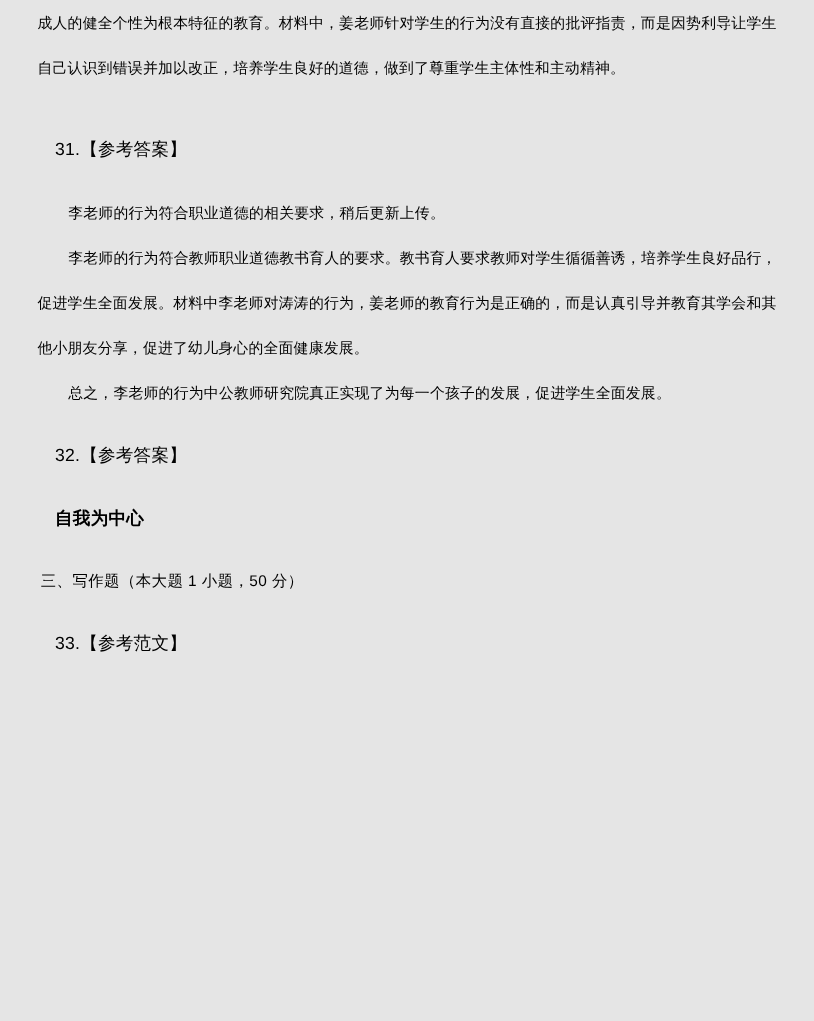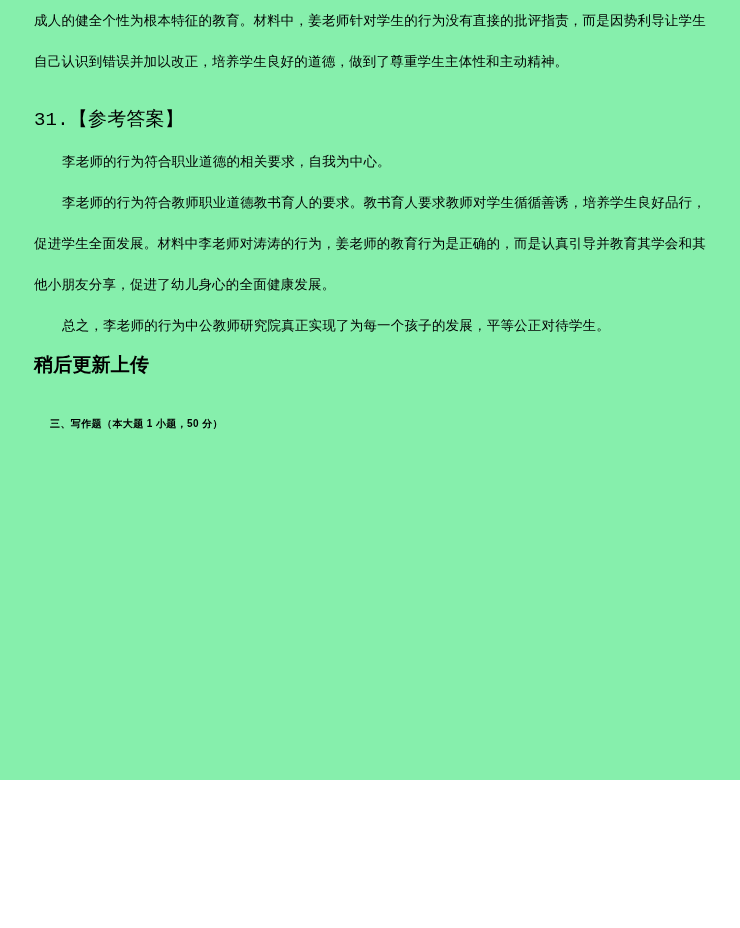--- a/index.html
+++ b/index.html
@@ -10,80 +10,81 @@
   body {
     width: 740px;
     height: 928px;
     font-family: "Liberation Sans", "DejaVu Sans", sans-serif;
     color: #000000;
     overflow: hidden;
   }
   .page {
     position: relative;
     width: 740px;
-    height: 780px;
+    height: 928px;
     box-sizing: border-box;
     padding: 0 34px;
-    background: #86efac;
+    background: #e5e5e5;
   }
   .para {
     font-size: 13.5px;
     line-height: 41px;
     letter-spacing: 0.2px;
     text-align: justify;
     text-justify: inter-ideograph;
     margin: 0;
     white-space: pre-wrap;
   }
   .indent {
     text-indent: 28px;
   }
   .heading {
-    font-size: 19px;
+    font-size: 16px;
     line-height: 41px;
-    margin: 0;
+    margin: 16px;
     letter-spacing: 0.2px;
-    font-family: Liberation Mono, monospace;
   }
   .bold {
     font-weight: bold;
   }
   .section-title {
-    font-size: 10px;
-    font-weight: bold;
+    font-size: 14px;
+    font-weight: normal;
     line-height: 41px;
-    margin: 16px;
+    margin: 3px;
     letter-spacing: 0.4px;
   }
   .block {
     margin: 0;
   }
   .spacer-md { height: 18px; }
 </style>
 </head>
 <body>
 
 <div class="page">
   <div class="block">
 
     <p class="para">成人的健全个性为根本特征的教育。材料中，姜老师针对学生的行为没有直接的批评指责，而是因势利导让学生自己认识到错误并加以改正，培养学生良好的道德，做到了尊重学生主体性和主动精神。</p>
 
 
     <div class="spacer-md"></div>
 
     <p class="heading">31.【参考答案】</p>
 
-    <p class="para indent">李老师的行为符合职业道德的相关要求，自我为中心。</p>
+    <p class="para indent">李老师的行为符合职业道德的相关要求，稍后更新上传。</p>
 
     <p class="para indent">李老师的行为符合教师职业道德教书育人的要求。教书育人要求教师对学生循循善诱，培养学生良好品行，促进学生全面发展。材料中李老师对涛涛的行为，姜老师的教育行为是正确的，而是认真引导并教育其学会和其他小朋友分享，促进了幼儿身心的全面健康发展。</p>
 
 
 
-    <p class="para indent">总之，李老师的行为中公教师研究院真正实现了为每一个孩子的发展，平等公正对待学生。</p>
+    <p class="para indent">总之，李老师的行为中公教师研究院真正实现了为每一个孩子的发展，促进学生全面发展。</p>
 
+    <p class="heading">32.【参考答案】</p>
 
-    <p class="heading bold">稍后更新上传</p>
+    <p class="heading bold">自我为中心</p>
 
     <p class="section-title">三、写作题（本大题 1 小题，50 分）</p>
 
+    <p class="heading">33.【参考范文】</p>
 
   </div>
 </div>
 
 </body></html>

